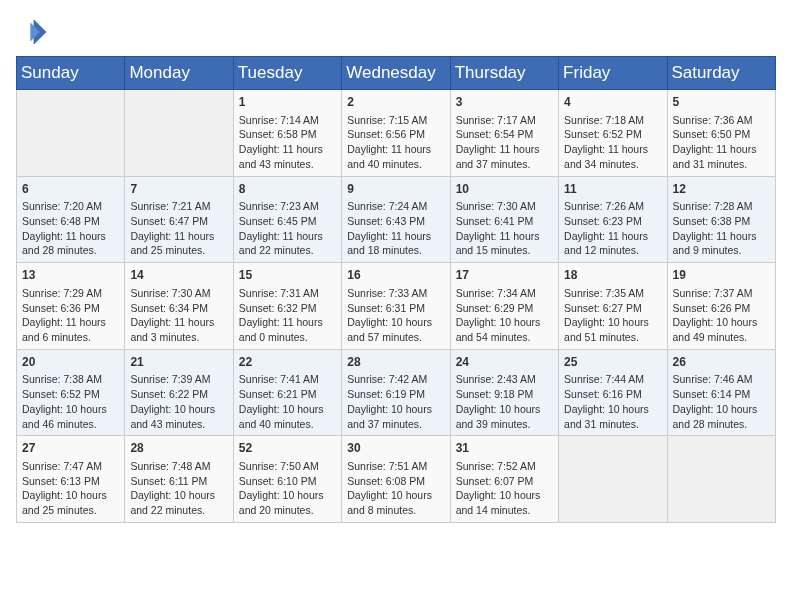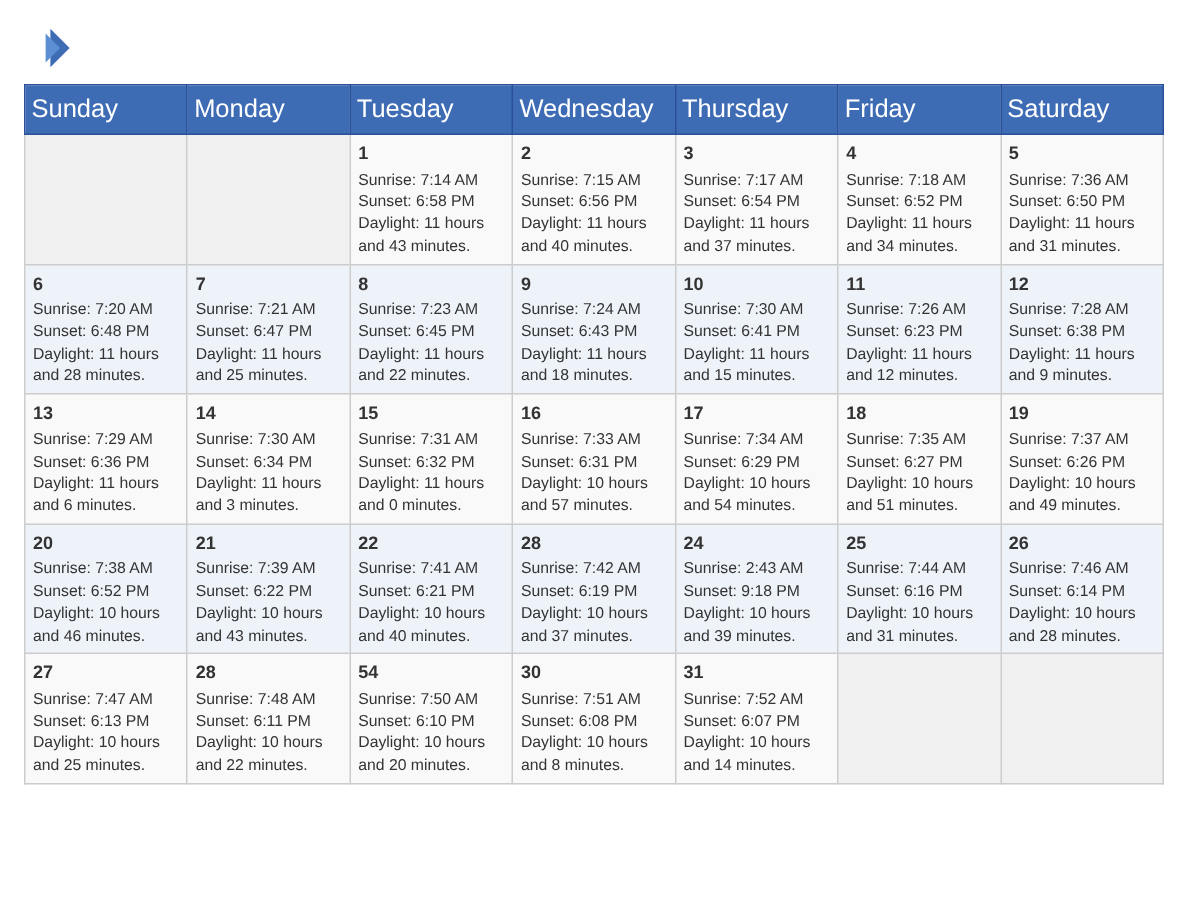--- a/index.html
+++ b/index.html
@@ -292,21 +292,21 @@
           <div>Sunset: 6:13 PM</div>
           <div>Daylight: 10 hours and 25 minutes.</div>
         </td>
         <td>
           <span class="day-num">28</span>
           <div>Sunrise: 7:48 AM</div>
           <div>Sunset: 6:11 PM</div>
           <div>Daylight: 10 hours and 22 minutes.</div>
         </td>
         <td>
-          <span class="day-num">54</span>
+          <span class="day-num">52</span>
           <div>Sunrise: 7:50 AM</div>
           <div>Sunset: 6:10 PM</div>
           <div>Daylight: 10 hours and 20 minutes.</div>
         </td>
         <td>
           <span class="day-num">30</span>
           <div>Sunrise: 7:51 AM</div>
           <div>Sunset: 6:08 PM</div>
           <div>Daylight: 10 hours and 8 minutes.</div>
         </td>

